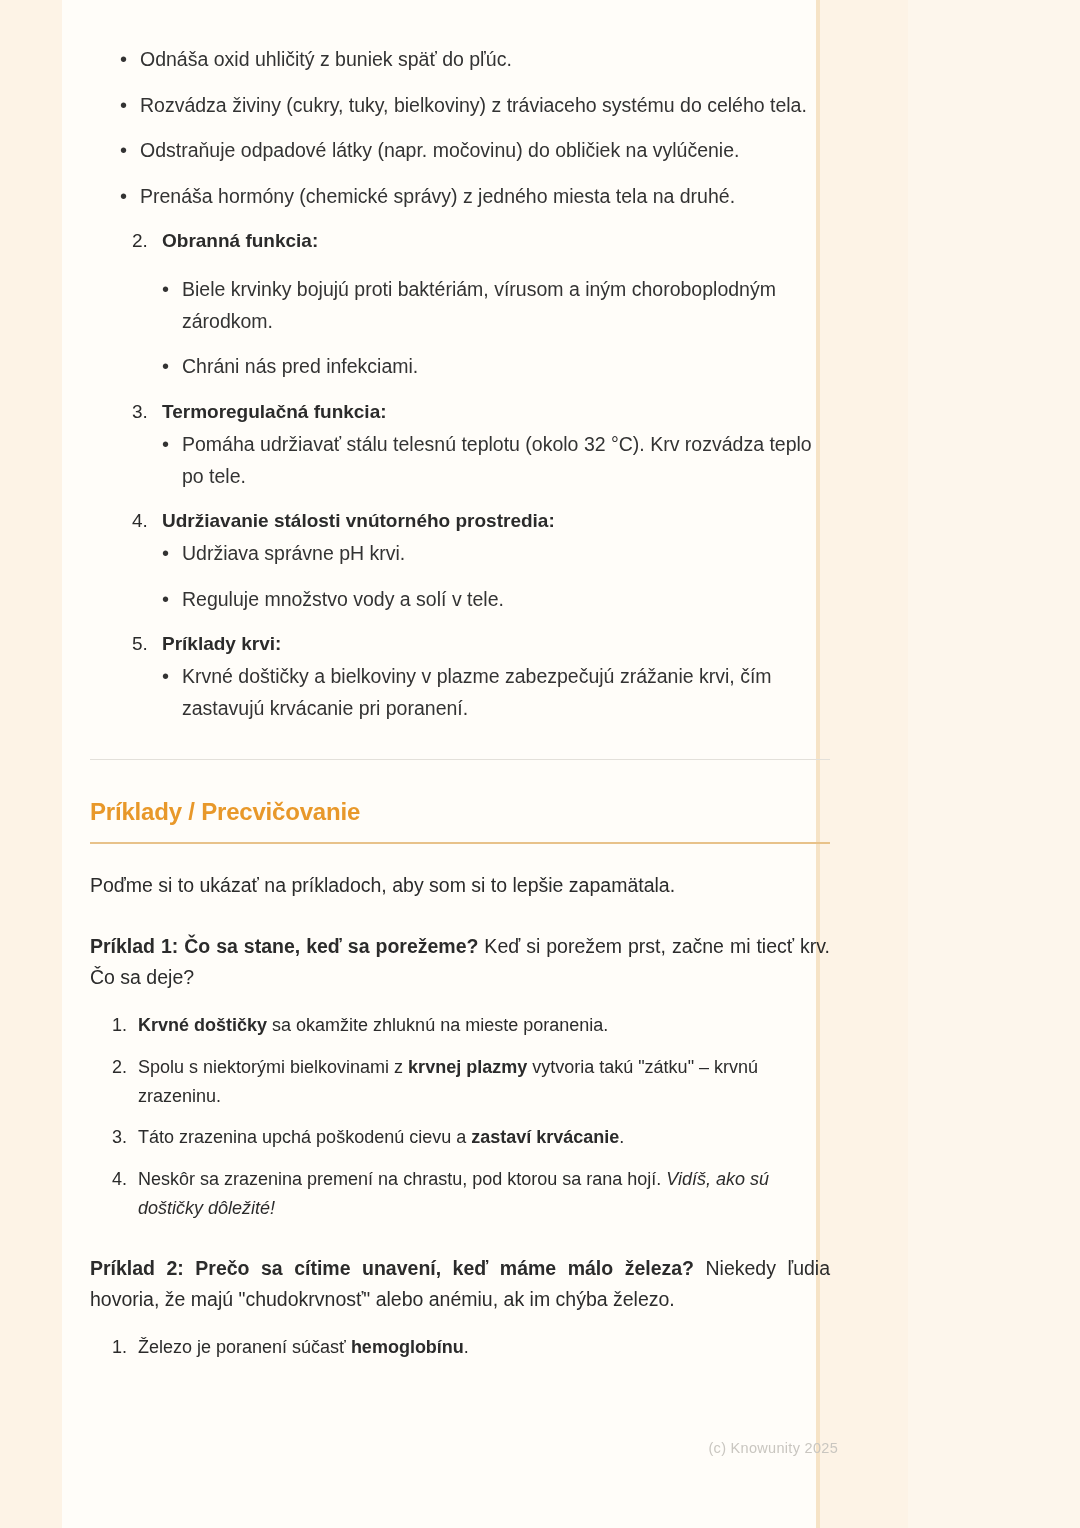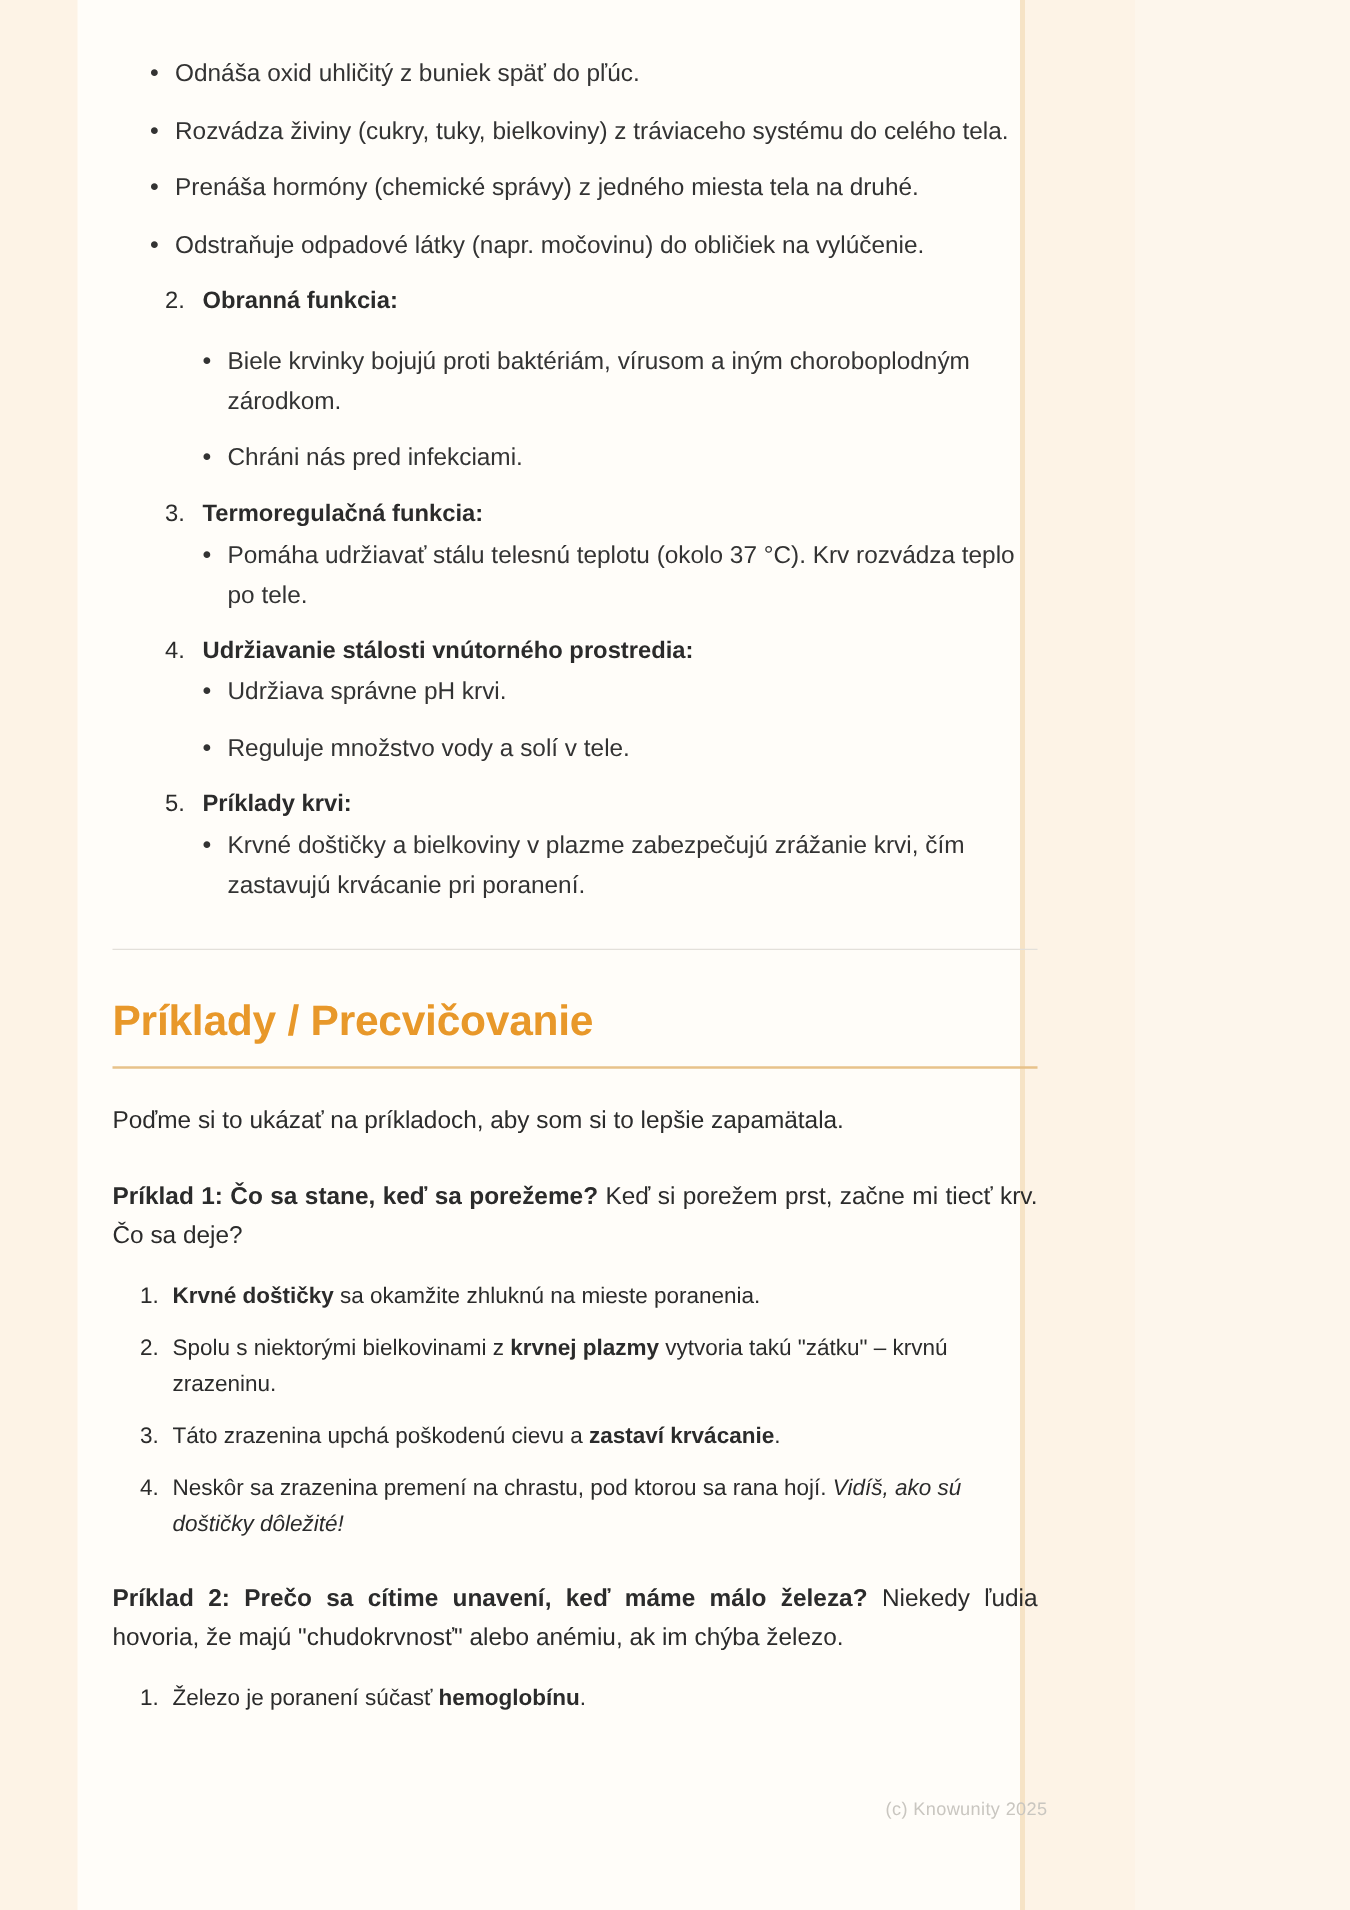--- a/index.html
+++ b/index.html
@@ -82,21 +82,21 @@
     padding-left: 72px;
   }
   hr.divider {
     border: none;
     border-top: 1px solid #e3e0da;
     margin: 34px 0 0 0;
     width: 740px;
   }
   h2.section-title {
     color: #e8982a;
-    font-size: 34px;
+    font-size: 24px;
     font-weight: bold;
     margin: 38px 0 0 0;
     letter-spacing: -0.2px;
   }
   .title-underline {
     margin-top: 16px;
     border-top: 2px solid #e8c28a;
     width: 740px;
   }
   p.para {
@@ -139,42 +139,42 @@
 <div class="page">
   <div class="margin-left"></div>
   <div class="margin-right"></div>
   <div class="rule-right"></div>
 
   <div class="content">
 
     <ul class="sub-list first-bullets">
       <li>Odnáša oxid uhličitý z buniek späť do pľúc.</li>
       <li>Rozvádza živiny (cukry, tuky, bielkoviny) z tráviaceho systému do celého tela.</li>
+      <li>Odstraňuje odpadové látky (napr. močovinu) do obličiek na vylúčenie.</li>
       <li>Prenáša hormóny (chemické správy) z jedného miesta tela na druhé.</li>
-      <li>Odstraňuje odpadové látky (napr. močovinu) do obličiek na vylúčenie.</li>
     </ul>
 
     <div>
       <div style="display:flex; padding-left:42px;">
         <span style="width:30px; font-size:19px;">2.</span>
         <span class="li-title">Obranná funkcia:</span>
       </div>
       <ul class="sub-list" style="padding-left:72px; margin-top:22px;">
         <li>Biele krvinky bojujú proti baktériám, vírusom a iným choroboplodným zárodkom.</li>
         <li>Chráni nás pred infekciami.</li>
       </ul>
     </div>
 
     <div>
       <div style="display:flex; padding-left:42px;">
         <span style="width:30px; font-size:19px;">3.</span>
         <span class="li-title">Termoregulačná funkcia:</span>
       </div>
       <ul class="sub-list" style="padding-left:72px; margin-top:6px;">
-        <li>Pomáha udržiavať stálu telesnú teplotu (okolo 37 °C). Krv rozvádza teplo po tele.</li>
+        <li>Pomáha udržiavať stálu telesnú teplotu (okolo 32 °C). Krv rozvádza teplo po tele.</li>
       </ul>
     </div>
 
     <div>
       <div style="display:flex; padding-left:42px;">
         <span style="width:30px; font-size:19px;">4.</span>
         <span class="li-title">Udržiavanie stálosti vnútorného prostredia:</span>
       </div>
       <ul class="sub-list" style="padding-left:72px; margin-top:6px;">
         <li>Udržiava správne pH krvi.</li>

